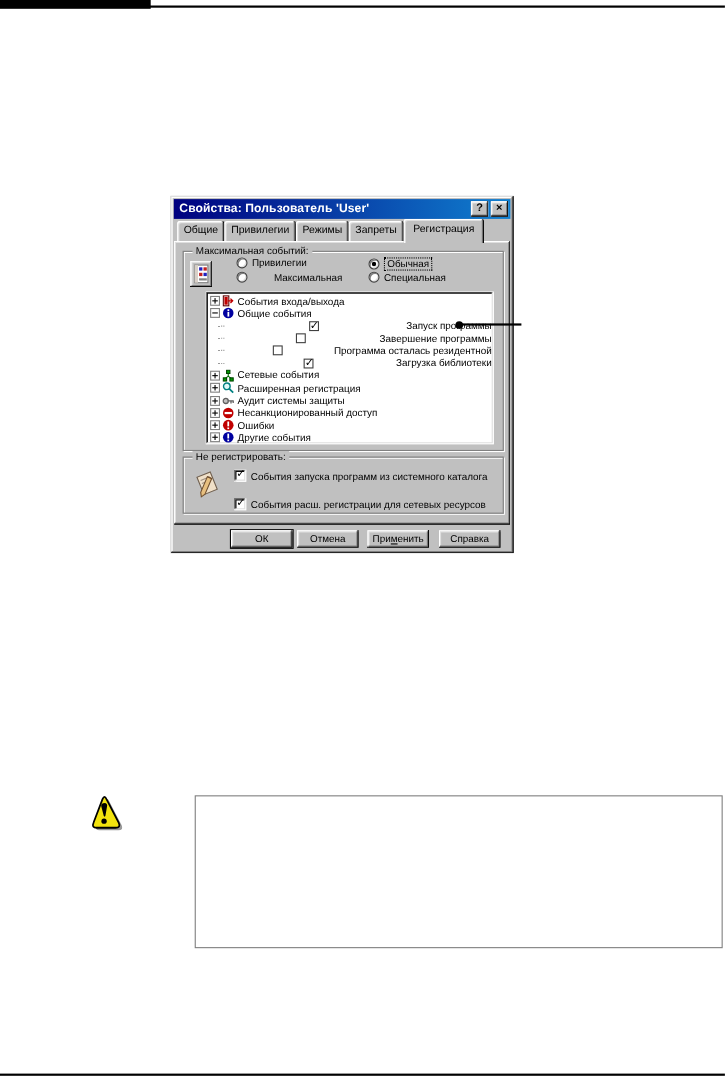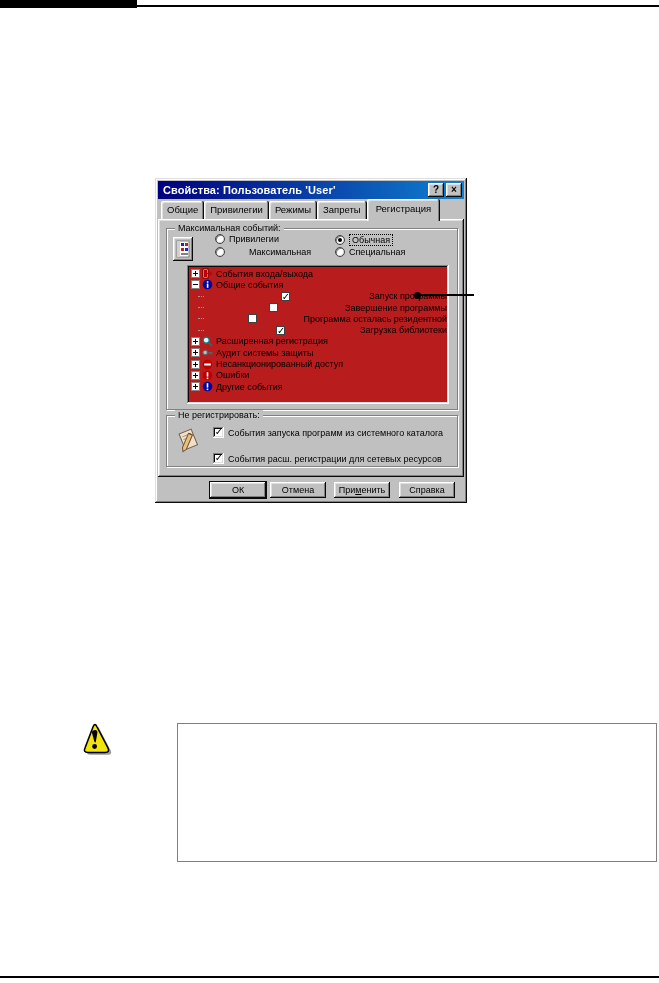--- a/index.html
+++ b/index.html
@@ -14,21 +14,21 @@
 .header-bar { left:0; top:0; width:137px; height:8px; background:#000; z-index:2; }
 .header-rule { left:0; top:5px; width:659px; height:2px; background:#000; }
 .footer-rule { left:0; top:976px; width:659px; height:2px; background:#000; }
 .note-box { left:177px; top:723px; width:480px; height:139px; border:1px solid #7f7f7f; background:#fff; }
 
 
 .win98 { background:#c0c0c0;
   box-shadow: inset -1px -1px #0a0a0a, inset 1px 1px #dfdfdf, inset -2px -2px #808080, inset 2px 2px #fff; padding-left: 26px; }
 .raised { background:#c0c0c0;
   box-shadow: inset -1px -1px #0a0a0a, inset 1px 1px #fff, inset -2px -2px #808080, inset 2px 2px #dfdfdf; }
-.sunken { background:#b91c1c;
+.sunken { background:#ffffff;
   box-shadow: inset -1px -1px #fff, inset 1px 1px #808080, inset -2px -2px #dfdfdf, inset 2px 2px #0a0a0a; }
 .etched { border:1px solid #808080; box-shadow: inset 1px 1px 0 #fff, 1px 1px 0 #fff; }
 
 .dialog { left:155px; top:178px; width:312px; height:325px; z-index:3; font-size:9px; }
 .titlebar { left:3px; top:3px; width:306px; height:18px;
   background:linear-gradient(90deg,#00007f,#1080d0);
   color:#fff; font-size:11px; font-weight:bold;
   display:flex; align-items:center; padding-left:5px; letter-spacing:.1px; }
 .tb-btns { position:absolute; right:2px; top:2px; display:flex; gap:2px; }
 .tb-btn { width:16px; height:14px; background:#c0c0c0; color:#000;
@@ -175,20 +175,30 @@
         </div>
         <div class="tree-row leaf">
           <span class="tree-check"></span>
           <span>Программа осталась резидентной</span>
         </div>
         <div class="tree-row leaf">
           <span class="tree-check checked"></span>
           <span>Загрузка библиотеки</span>
         </div>
 
+        <div class="tree-row">
+          <span class="expander plus"></span>
+          <svg class="tree-icon" viewBox="0 0 11 11">
+            <path d="M5.5 3 v3 M5.5 6 L2.5 8.5 M5.5 6 L8.5 8.5" stroke="#007000" fill="none"></path>
+            <rect x="4" y="0.5" width="3" height="3" fill="#00a000" stroke="#004000"></rect>
+            <rect x="1" y="7.5" width="3" height="3" fill="#00a000" stroke="#004000"></rect>
+            <rect x="7" y="7.5" width="3" height="3" fill="#00a000" stroke="#004000"></rect>
+          </svg>
+          <span>Сетевые события</span>
+        </div>
 
         <div class="tree-row">
           <span class="expander plus"></span>
           <svg class="tree-icon" viewBox="0 0 11 11">
             <circle cx="4.2" cy="4.2" r="3" fill="#e0f8f8" stroke="#008080" stroke-width="1.3"></circle>
             <path d="M6.5 6.5 L10 10" stroke="#008080" stroke-width="1.6"></path>
           </svg>
           <span>Расширенная регистрация</span>
         </div>
 

